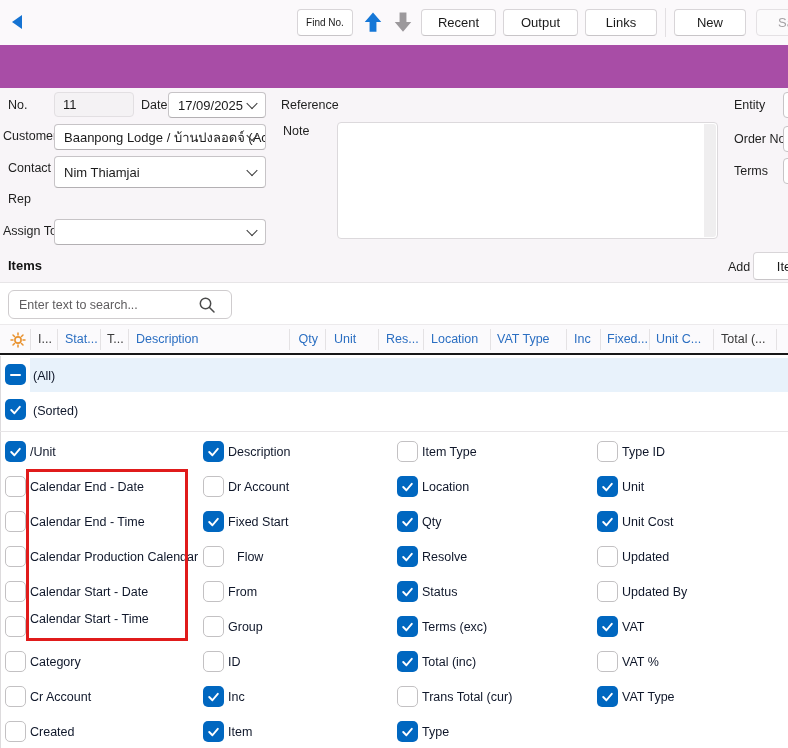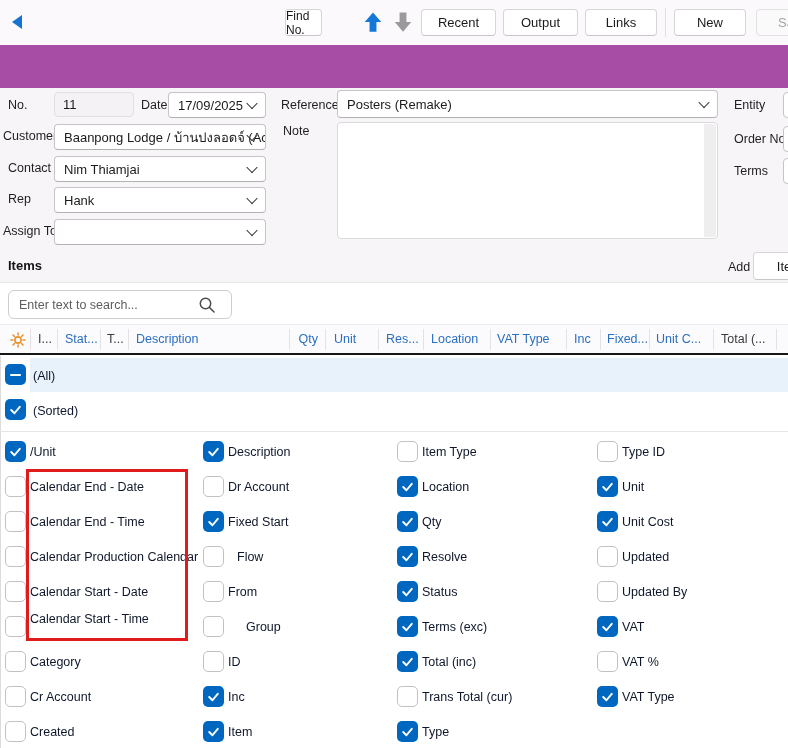--- a/index.html
+++ b/index.html
@@ -82,21 +82,21 @@
   }
 </style>
 </head>
 <body>
 
 <div class="topbar">
   <svg class="abs" style="left:10px;top:14px;" width="14" height="16" viewBox="0 0 14 16">
     <path d="M12 1 L2 8 L12 15 Z" fill="#1573d2"></path>
   </svg>
 
-  <div class="btn" style="left:285px;top:9px;width:37px;font-size:12px;">Find No.</div>
+  <div class="btn" style="left:297px;top:9px;width:56px;font-size:10px;">Find No.</div>
 
   <svg class="abs" style="left:362px;top:9px;" width="22" height="26" viewBox="0 0 16 18">
     <path d="M8 2 L14 9 H10.5 V16 H5.5 V9 H2 Z" fill="#1577d7"></path>
   </svg>
   <svg class="abs" style="left:392px;top:9px;" width="22" height="26" viewBox="0 0 16 18">
     <path d="M8 16 L2 9 H5.5 V2 H10.5 V9 H14 Z" fill="#9c999c"></path>
   </svg>
 
   <div class="btn" style="left:421px;top:9px;width:75px;">Recent</div>
   <div class="btn" style="left:503px;top:9px;width:75px;">Output</div>
@@ -126,51 +126,43 @@
 <div class="formarea">
 
   <span class="flabel" style="left:8px;top:10px;">No.</span>
   <input class="plain" style="left: 54px; top: 4px; width: 80px; height: 25px; background: rgb(244, 242, 244); border-color: rgb(226, 223, 226);" value="11">
   <span class="flabel" style="left:141px;top:10px;">Date</span>
   <div class="combo" style="left:168px;top:4px;width:98px;height:26px;">
     <span>17/09/2025</span>
     <span class="chev"></span>
   </div>
   <span class="flabel" style="left:281px;top:10px;">Reference</span>
-  <div class="combo" style="left:337px;top:2px;width:381px;height:28px;">
-    <span>Posters (Remake)</span>
-    <span class="chev"></span>
-  </div>
   <span class="flabel" style="left:734px;top:10px;">Entity</span>
   <div class="sliver" style="top:4px;"></div>
 
   <span class="flabel" style="left:3px;top:41px;">Customer</span>
   <div class="combo" style="left:54px;top:36px;width:212px;height:26px;">
     <span>Baanpong Lodge / บ้านปงลอดจ์ (Act</span>
     <span class="chev"></span>
   </div>
   <span class="flabel" style="left:283px;top:36px;">Note</span>
   <div class="noteta"></div>
   <div class="notetrack" style="right:72px;top:36px;bottom:auto;height:113px;left:704px;width:12px;"></div>
   <span class="flabel" style="left:734px;top:44px;">Order No.</span>
   <div class="sliver" style="top:38px;"></div>
 
   <span class="flabel" style="left:8px;top:73px;">Contact</span>
-  <div class="combo" style="left:54px;top:68px;width:212px;height:26px;">
+  <div class="combo" style="left:54px;top:68px;width:212px;height:32px;">
     <span>Nim Thiamjai</span>
     <span class="chev"></span>
   </div>
   <span class="flabel" style="left:734px;top:76px;">Terms</span>
   <div class="sliver" style="top:70px;"></div>
 
   <span class="flabel" style="left:8px;top:104px;">Rep</span>
-  <div class="combo" style="left:54px;top:99px;width:212px;height:26px;">
-    <span>Hank</span>
-    <span class="chev"></span>
-  </div>
 
   <span class="flabel" style="left:3px;top:136px;">Assign To</span>
   <div class="combo" style="left:54px;top:131px;width:212px;height:26px;">
     <span></span>
     <span class="chev"></span>
   </div>
 
   <span class="itemshdr" style="left:8px;top:170px;position:absolute;">Items</span>
   <span class="flabel" style="left:728px;top:172px;">Add</span>
   <div class="btn" style="left:753px;top:164px;width:62px;height:28px;">Ite</div>
@@ -280,21 +272,21 @@
       <svg width="15" height="15" viewBox="0 0 14 14">
         <polyline points="3,7.5 6,10.5 11,4.5" stroke="#fff" stroke-width="1.8" fill="none" stroke-linecap="round" stroke-linejoin="round"></polyline>
       </svg>
     </div>
     <span class="cblabel" style="left: 228px; top: 81px;">Fixed Start</span>
     <div class="cb" style="left: 203px; top: 112px;"></div>
     <span class="cblabel" style="left: 237px; top: 116px;">Flow</span>
     <div class="cb" style="left: 203px; top: 147px;"></div>
     <span class="cblabel" style="left: 228px; top: 151px;">From</span>
     <div class="cb" style="left: 203px; top: 182px;"></div>
-    <span class="cblabel" style="left: 228px; top: 186px; margin-left: 18px;">Group</span>
+    <span class="cblabel" style="left: 228px; top: 186px;">Group</span>
     <div class="cb" style="left: 203px; top: 217px;"></div>
     <span class="cblabel" style="left: 228px; top: 221px;">ID</span>
     <div class="cb checked" style="left: 203px; top: 252px;">
       <svg width="15" height="15" viewBox="0 0 14 14">
         <polyline points="3,7.5 6,10.5 11,4.5" stroke="#fff" stroke-width="1.8" fill="none" stroke-linecap="round" stroke-linejoin="round"></polyline>
       </svg>
     </div>
     <span class="cblabel" style="left: 228px; top: 256px;">Inc</span>
     <div class="cb checked" style="left: 203px; top: 287px;">
       <svg width="15" height="15" viewBox="0 0 14 14">

